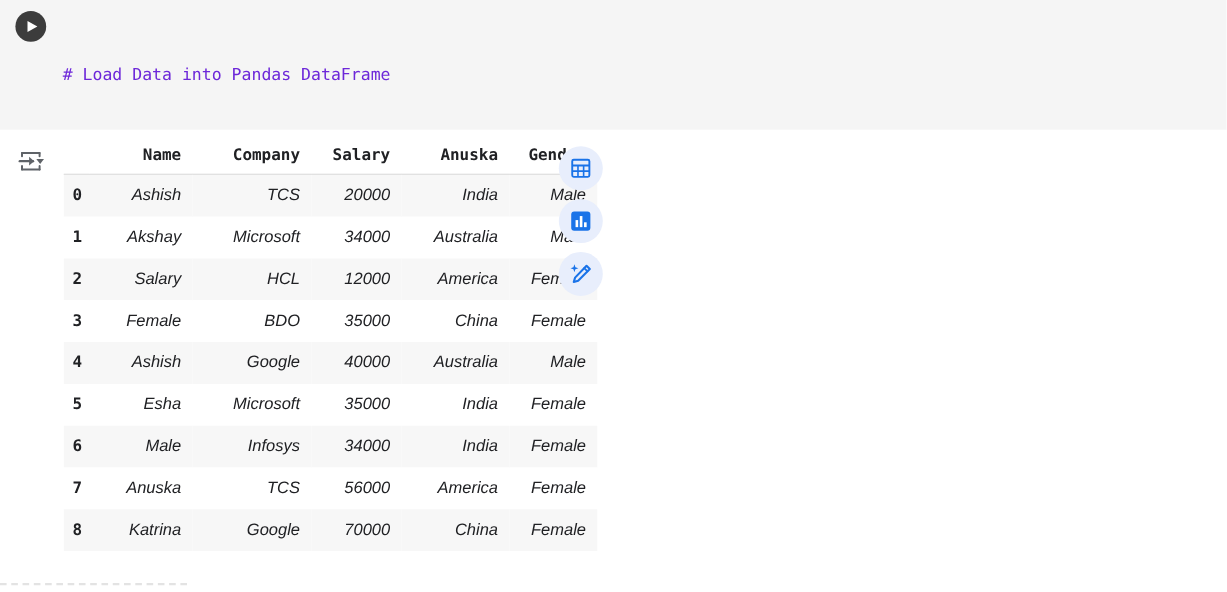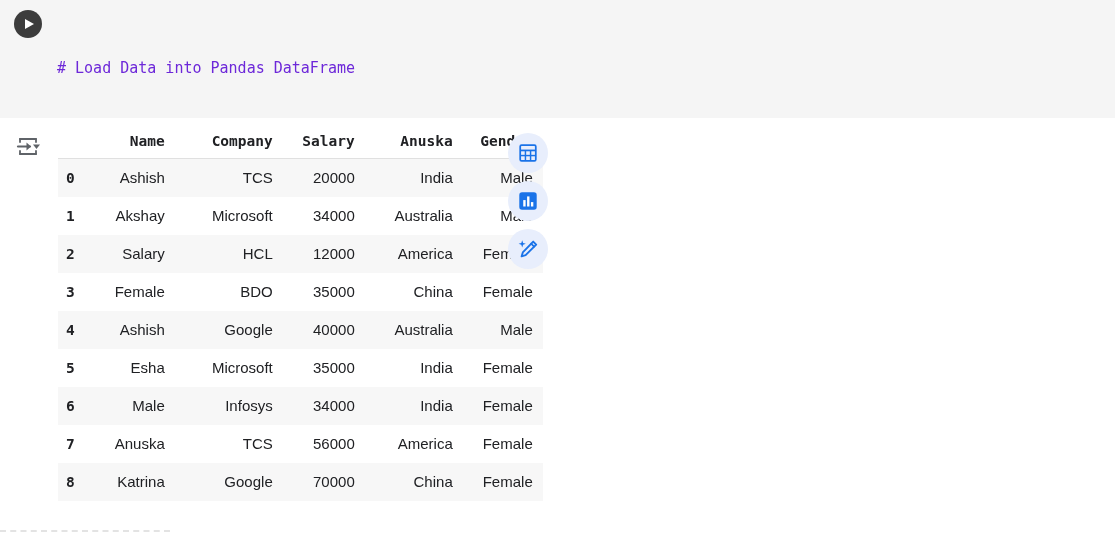--- a/index.html
+++ b/index.html
@@ -105,21 +105,21 @@
     font-family: "DejaVu Sans Mono", "Liberation Mono", monospace;
     font-weight: bold;
     font-size: 14.5px;
     text-align: right;
     padding-right: 6px;
     padding-left: 8px;
   }
   #dataframe tbody tr { height: 38px; }
   #dataframe tbody tr.even-row { background: #f7f7f7; }
   #dataframe tbody tr.odd-row  { background: #ffffff; }
-  #dataframe tbody td { font-family: "Liberation Sans", sans-serif; }
+  #dataframe tbody td { font-family: "Liberation Sans", sans-serif; font-style: italic; }
 
   
   .col-name    { min-width: 74px; }
   .col-company { min-width: 88px; }
   .col-salary  { min-width: 62px; }
   .col-country { min-width: 78px; }
   .col-gender  { min-width: 60px; }
 
   
   #side-actions {

